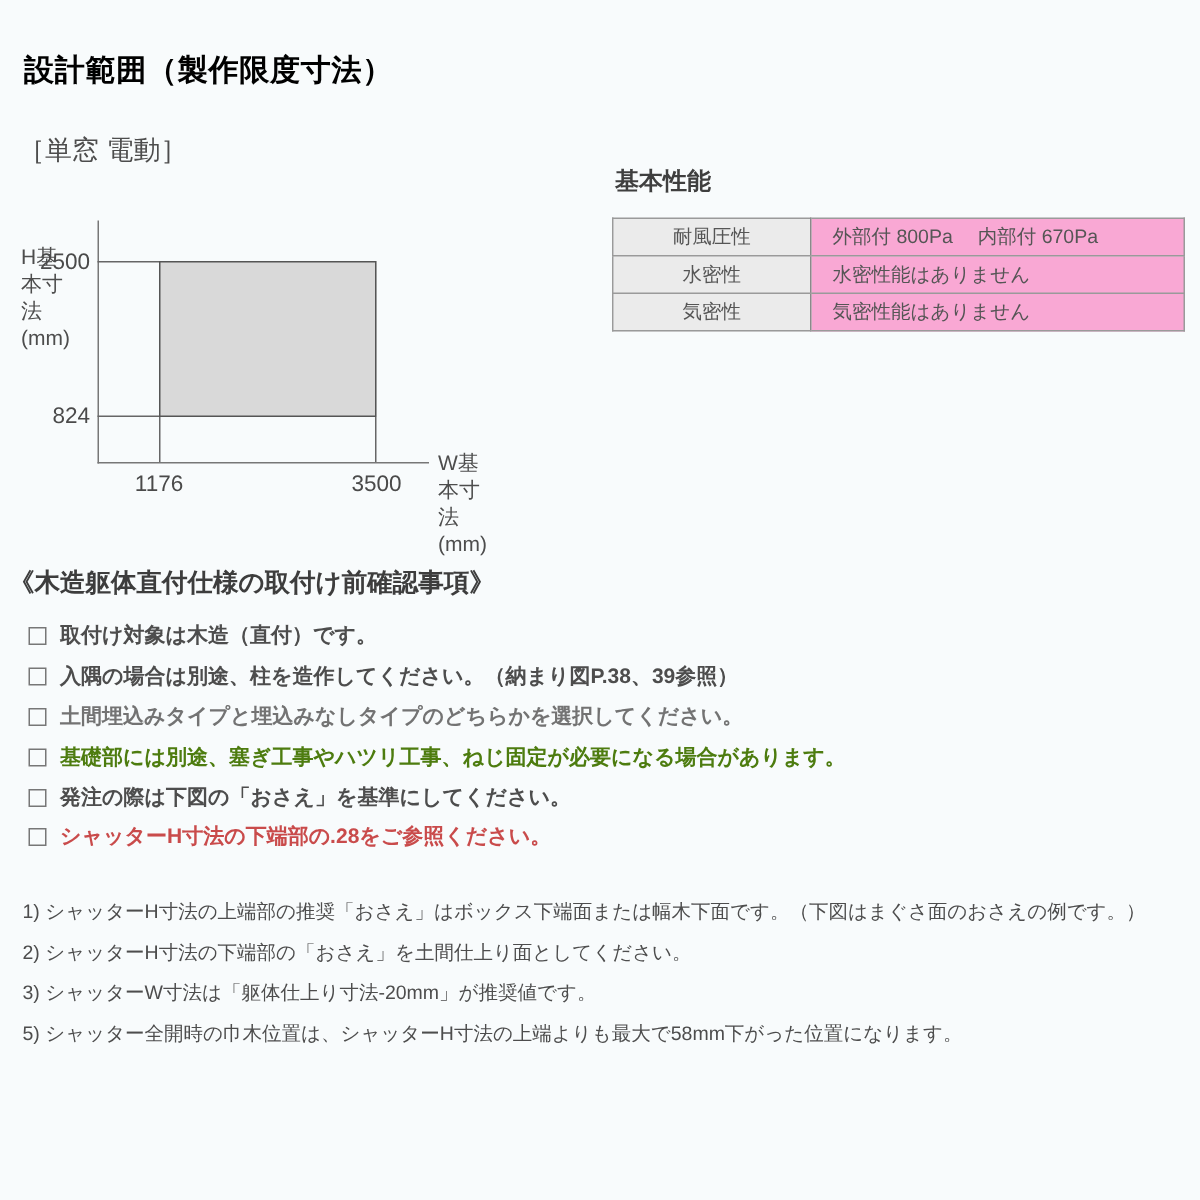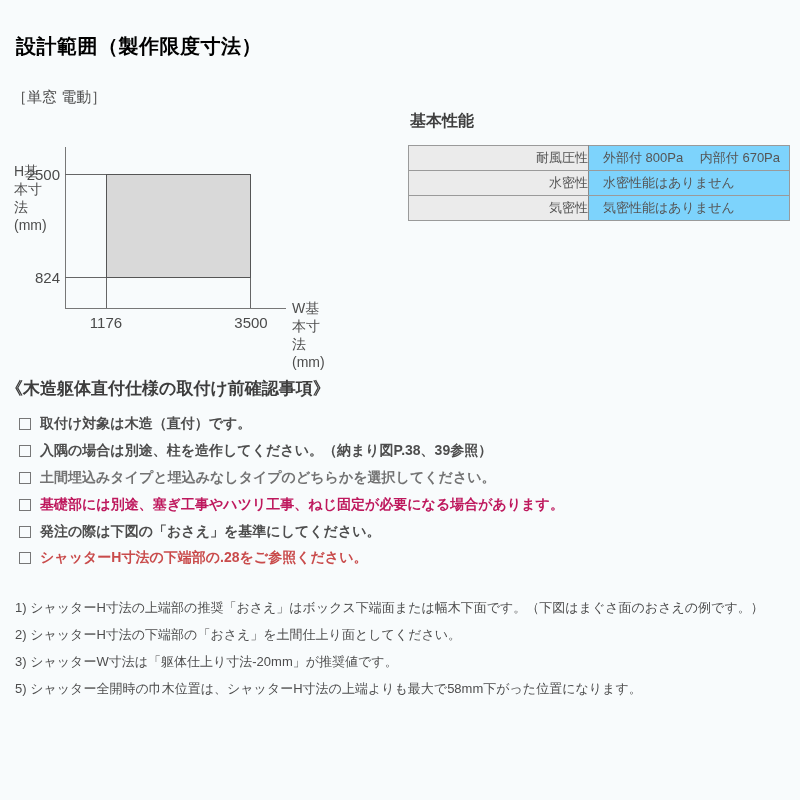--- a/index.html
+++ b/index.html
@@ -8,21 +8,21 @@
     background:#f8fbfc;
     font-family:"Liberation Sans","DejaVu Sans",sans-serif;
     color:#4d4d4d;
     position:relative;
     overflow:hidden;
   }
   .page { position:absolute; left:0; top:0; width:800px; height:800px; }
 
   
   .title { position:absolute; left:16px; top:33px; font-size:20px; font-weight:bold; color:#000000; letter-spacing:0.5px; }
-  .subtitle { position:absolute; left:12px; top:88px; font-size:15px; color:#4d4d4d; }
+  .subtitle { position:absolute; left:12px; top:88px; font-size:18px; color:#4d4d4d; }
 
   
   .chart { position:absolute; left:0; top:0; }
   .ylabel { position:absolute; left:14px; top:127px; font-size:14px;margin-top:36px; }
   .xlabel { position:absolute; left:292px; top:300px; font-size:14px; }
   .yaxis  { position:absolute; left:65px; top:147px; width:1px; height:162px; background:#777; }
   .xaxis  { position:absolute; left:65px; top:308px; width:221px; height:1px; background:#777; }
   .hline-top { position:absolute; left:65px; top:174px; width:42px; height:1px; background:#666; }
   .hline-bot { position:absolute; left:65px; top:277px; width:42px; height:1px; background:#666; }
   .region { position:absolute; left:106px; top:174px; width:145px; height:104px; background:#d9d9d9; border:1px solid #555; }
@@ -32,22 +32,22 @@
   .ytick.t2500 { left:18px; top:166px; }
   .ytick.t824  { left:18px; top:269px; }
   .xtick { position:absolute; width:60px; text-align:center; font-size:15px; color:#4a4a4a; top:314px; }
   .xtick.t1176 { left:76px; }
   .xtick.t3500 { left:221px; }
 
   
   .perf-heading { position:absolute; left:410px; top:111px; font-size:16px; font-weight:bold; color:#3f3f3f; }
   .perf-table { position:absolute; left:408px; top:145px; width:382px; border-collapse:collapse; font-size:13px; color:#555; }
   .perf-table td { border:1px solid #9a9a9a; height:25px; }
-  .perf-table td.lbl { width:180px; background:#ebebeb; text-align:right; border-right:1px solid #8a8a8a; }
-  .perf-table td.val { padding-left:14px; background:#7dd3fc; }
+  .perf-table td.lbl { width:132px; background:#ebebeb; text-align:center; border-right:1px solid #8a8a8a; }
+  .perf-table td.val { padding-left:14px; background:#f9a8d4; }
 
   
   .check-heading { position:absolute; left:6px; top:377px; font-size:17px; font-weight:bold; color:#3d3d3d; }
   .check-items { position:absolute; left:19px; top:411px;font-weight:bold; }
   .check-item { height:26.8px; display:flex; align-items:center; font-size:14px; }
   .checkbox { flex:0 0 auto; width:12px; height:12px; border:1px solid #777; background:transparent; margin-right:9px; }
 
   
   .notes { position:absolute; left:15px; top:595px; font-size:13px; color:#4d4d4d; }
   .note-item { height:26.8px; display:flex; align-items:center; }
@@ -106,21 +106,21 @@
       <div class="check-item">
         <span class="checkbox"></span>
         <span style="color: rgb(77, 77, 77);">入隅の場合は別途、柱を造作してください。（納まり図P.38、39参照）</span>
       </div>
       <div class="check-item">
         <span class="checkbox"></span>
         <span style="color: #737373;">土間埋込みタイプと埋込みなしタイプのどちらかを選択してください。</span>
       </div>
       <div class="check-item">
         <span class="checkbox"></span>
-        <span style="color: #be185d;">基礎部には別途、塞ぎ工事やハツリ工事、ねじ固定が必要になる場合があります。</span>
+        <span style="color: #4d7c0f;">基礎部には別途、塞ぎ工事やハツリ工事、ねじ固定が必要になる場合があります。</span>
       </div>
       <div class="check-item">
         <span class="checkbox"></span>
         <span style="color: rgb(77, 77, 77);">発注の際は下図の「おさえ」を基準にしてください。</span>
       </div>
       <div class="check-item">
         <span class="checkbox"></span>
         <span style="color: rgb(201, 75, 75);">シャッターH寸法の下端部の.28をご参照ください。</span>
       </div>
     </div>

